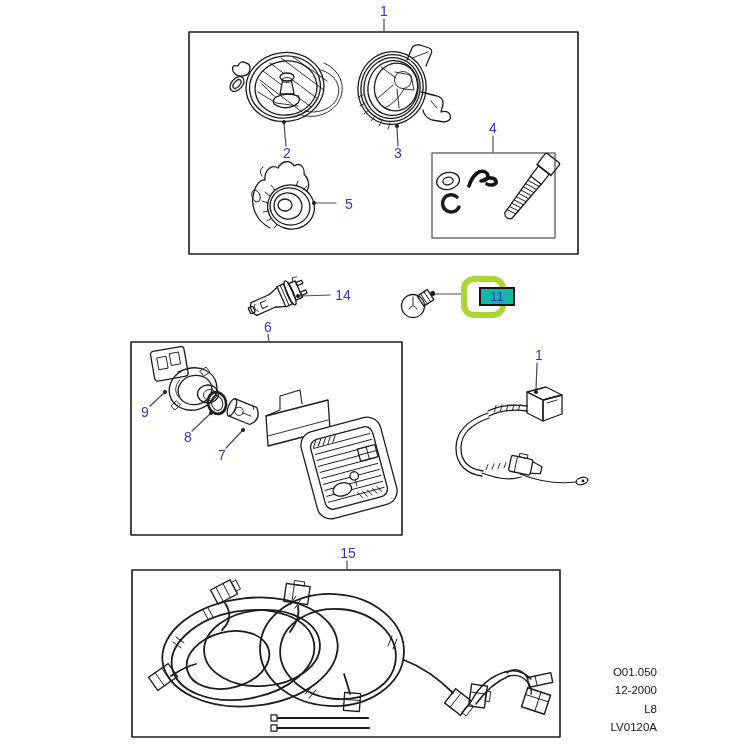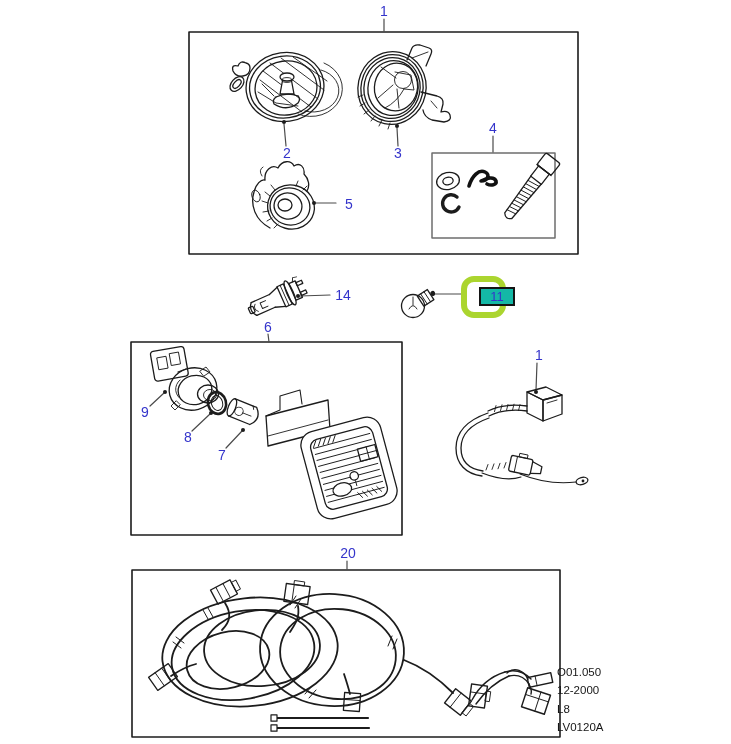--- a/index.html
+++ b/index.html
@@ -6,21 +6,21 @@
   .page{position:relative;width:731px;height:744px;background:#ffffff;overflow:hidden;
         font-family:"Liberation Sans",sans-serif;}
   .art{position:absolute;left:0;top:0;width:731px;height:744px;}
   .callout{position:absolute;transform:translate(-50%,-50%);font-size:14px;line-height:1;
            color:#3434cb;cursor:pointer;user-select:none;}
   .sel-ring{position:absolute;left:461px;top:276px;width:45px;height:42px;box-sizing:border-box;
             border:6px solid #abd52f;border-radius:13px;}
   .sel-box{position:absolute;left:479px;top:287px;width:36px;height:19px;box-sizing:border-box;
            border:2px solid #141414;background:#14b8a6;display:flex;align-items:center;justify-content:center;
            font-size:13px;color:#3434cb;cursor:pointer;}
-  .codes{position:absolute;left:557px;top:663px;width:100px;text-align:left;
+  .codes{position:absolute;left:557px;top:663px;width:100px;text-align:right;
          font-size:11.5px;line-height:18.4px;color:#161616;}
 </style>
 </head>
 <body>
 
 <div class="page">
 
 <svg class="art" viewBox="0 0 731 744" fill="none" stroke="#1c1c1c" stroke-width="1.3" stroke-linecap="round" stroke-linejoin="round">
 
   <rect x="189" y="32" width="389" height="222" stroke-width="1.6"></rect>
@@ -356,21 +356,21 @@
   <div class="callout" style="left:384px;top:11px">1</div>
   <div class="callout" style="left:287px;top:153px">2</div>
   <div class="callout" style="left:398px;top:153px">3</div>
   <div class="callout" style="left:493px;top:128px">4</div>
   <div class="callout" style="left:349px;top:204px">5</div>
   <div class="callout" style="left:268px;top:327px">6</div>
   <div class="callout" style="left:222px;top:455px">7</div>
   <div class="callout" style="left:188px;top:437px">8</div>
   <div class="callout" style="left:145px;top:412px">9</div>
   <div class="callout" style="left:343px;top:295px">14</div>
-  <div class="callout" style="left:348px;top:553px">20</div>
+  <div class="callout" style="left:348px;top:553px">15</div>
   <div class="callout" style="left:539px;top:355px">1</div>
 
   <div class="sel-ring"></div>
   <div class="sel-box">11</div>
 
   <div class="codes">
     <div>O01.050</div>
     <div>12-2000</div>
     <div>L8</div>
     <div>LV0120A</div>

